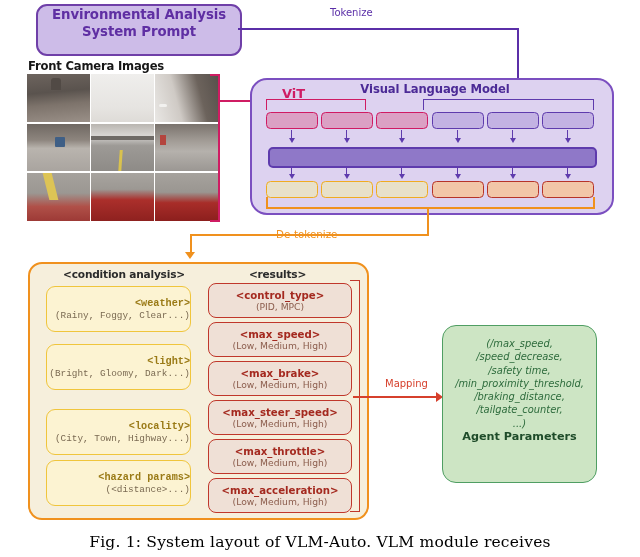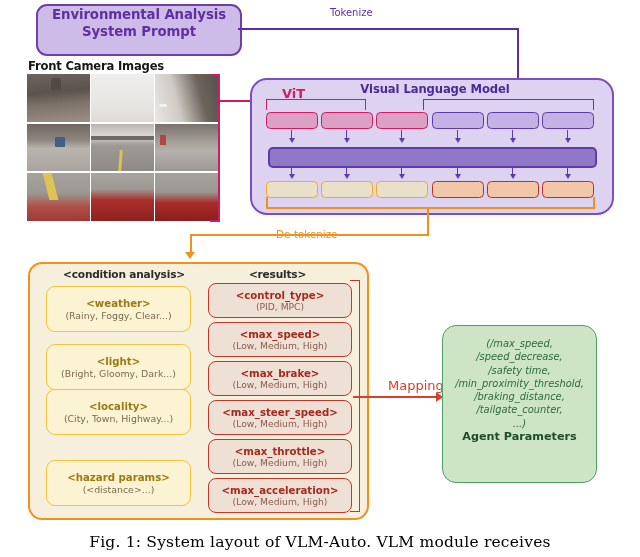--- a/index.html
+++ b/index.html
@@ -98,35 +98,35 @@
       border:2px solid #f0911e;border-top:none;}
 
   
   .ln{position:absolute;background:#5b2fa8;}
   .ln-c{position:absolute;background:#cf1c63;}
   .ln-o{position:absolute;background:#f0911e;}
   .ln-r{position:absolute;background:#d6402c;}
 
   #tok-label{left:330px;top:7px;color:#5b2fa8;font-size:10px;}
   #detok-label{left:276px;top:228px;color:#f0911e;font-size:10.3px;}
-  #map-label{left:388px;top:378px;color:#d6402c;font-size:13px;}
+  #map-label{left:369px;top:378px;color:#d6402c;font-size:10px;padding-left:16px;}
 
   
   #analysis-panel{
     left:28px;top:262px;width:337px;height:254px;
     background:#f6efdc;border:2px solid #f0911e;border-radius:14px;
   }
   #cond-title{left:44px;top:268px;width:160px;text-align:center;
       color:#2b2b2b;font-weight:bold;font-size:10.6px;letter-spacing:-0.2px;}
   #res-title{left:205px;top:268px;width:145px;text-align:center;
       color:#2b2b2b;font-weight:bold;font-size:10.6px;letter-spacing:-0.2px;}
 
   .cbox{position:absolute;left:46px;width:143px;height:44px;
       background:#fcf3d2;border:1.8px solid #f0c53c;border-radius:9px;
-      display:flex;flex-direction:column;align-items:center;justify-content:center;}
+      display:flex;flex-direction:column;align-items:flex-end;justify-content:center;font-family:Liberation Mono, monospace;}
   .cbox .t{color:#9a7a16;font-weight:bold;font-size:10.2px;}
   .cbox .s{color:#7a6a52;font-size:9.4px;margin-top:1px;}
 
   .rbox{position:absolute;left:208px;width:142px;height:33px;
       background:#efe0d6;border:1.8px solid #c0372b;border-radius:8px;
       display:flex;flex-direction:column;align-items:center;justify-content:center;}
   .rbox .t{color:#a4291f;font-weight:bold;font-size:10.2px;}
   .rbox .s{color:#8b5c4c;font-size:9.2px;margin-top:0px;}
 
   #res-bracket{left:350px;top:280px;width:9px;height:230px;
@@ -263,21 +263,21 @@
 <div class="abs" id="res-title">&lt;results&gt;</div>
 
 <div class="cbox" style="top:286px;">
   <span class="t">&lt;weather&gt;</span>
   <span class="s">(Rainy, Foggy, Clear...)</span>
 </div>
 <div class="cbox" style="top:344px;">
   <span class="t">&lt;light&gt;</span>
   <span class="s">(Bright, Gloomy, Dark...)</span>
 </div>
-<div class="cbox" style="top:389px;">
+<div class="cbox" style="top:409px;">
   <span class="t">&lt;locality&gt;</span>
   <span class="s">(City, Town, Highway...)</span>
 </div>
 <div class="cbox" style="top:460px;">
   <span class="t">&lt;hazard params&gt;</span>
   <span class="s">(&lt;distance&gt;...)</span>
 </div>
 
 <div class="rbox" style="top:283px;">
   <span class="t">&lt;control_type&gt;</span>

